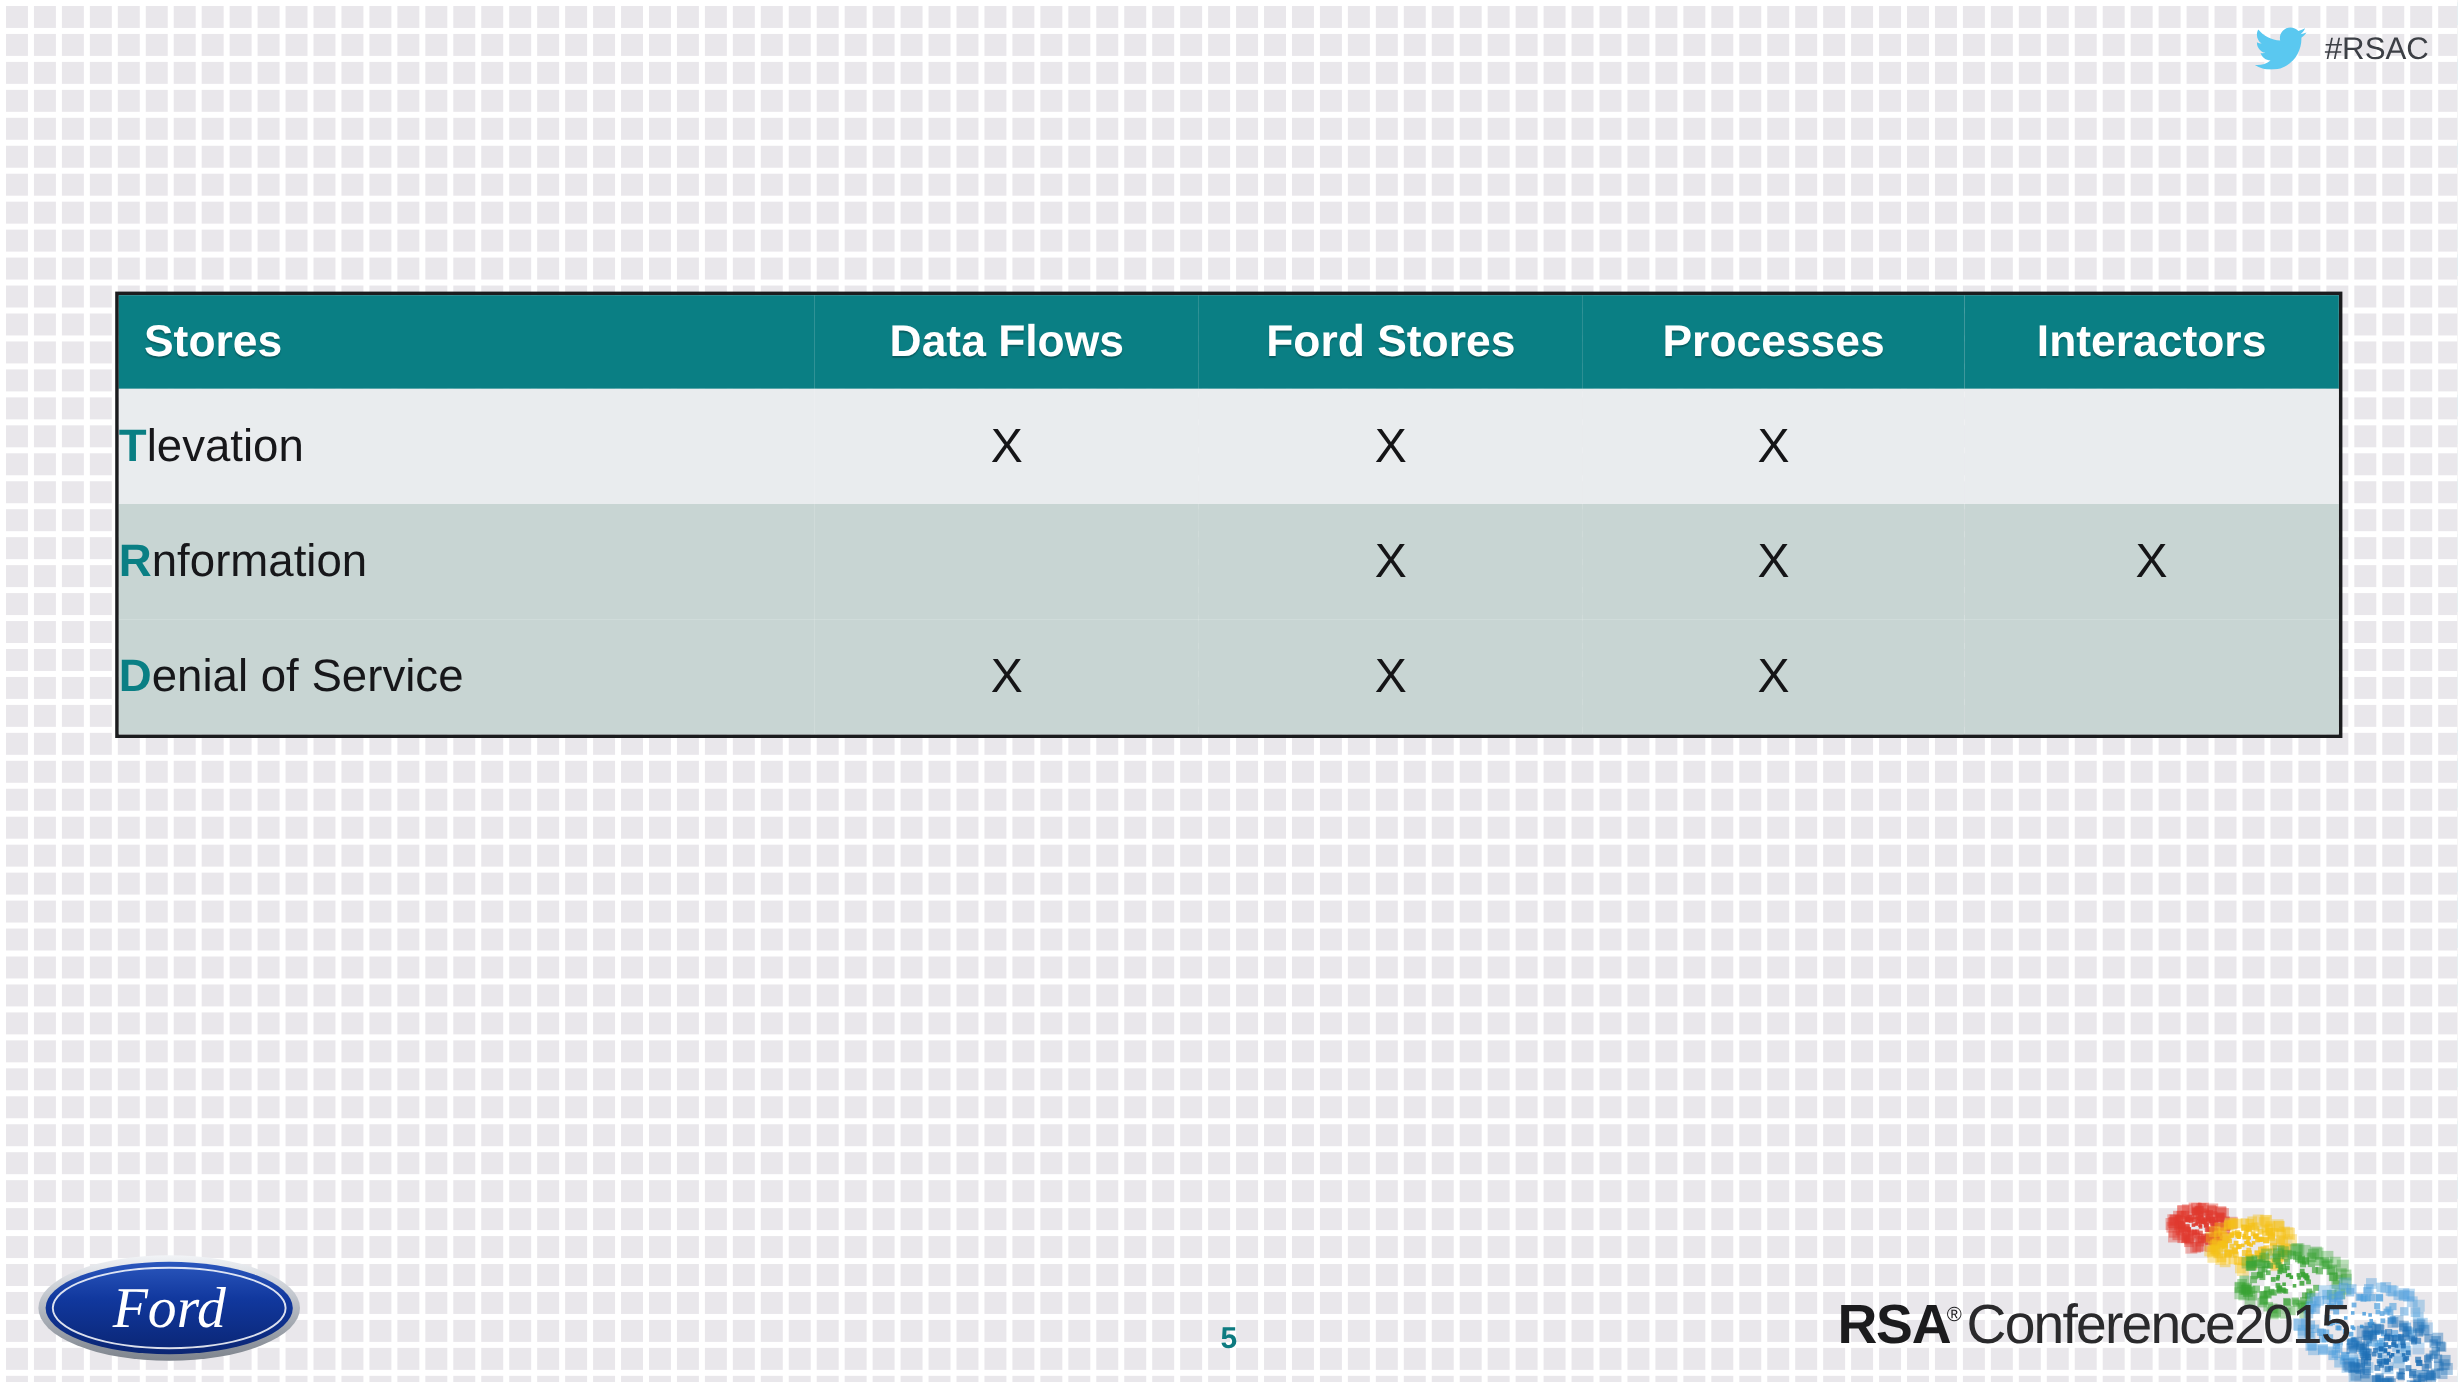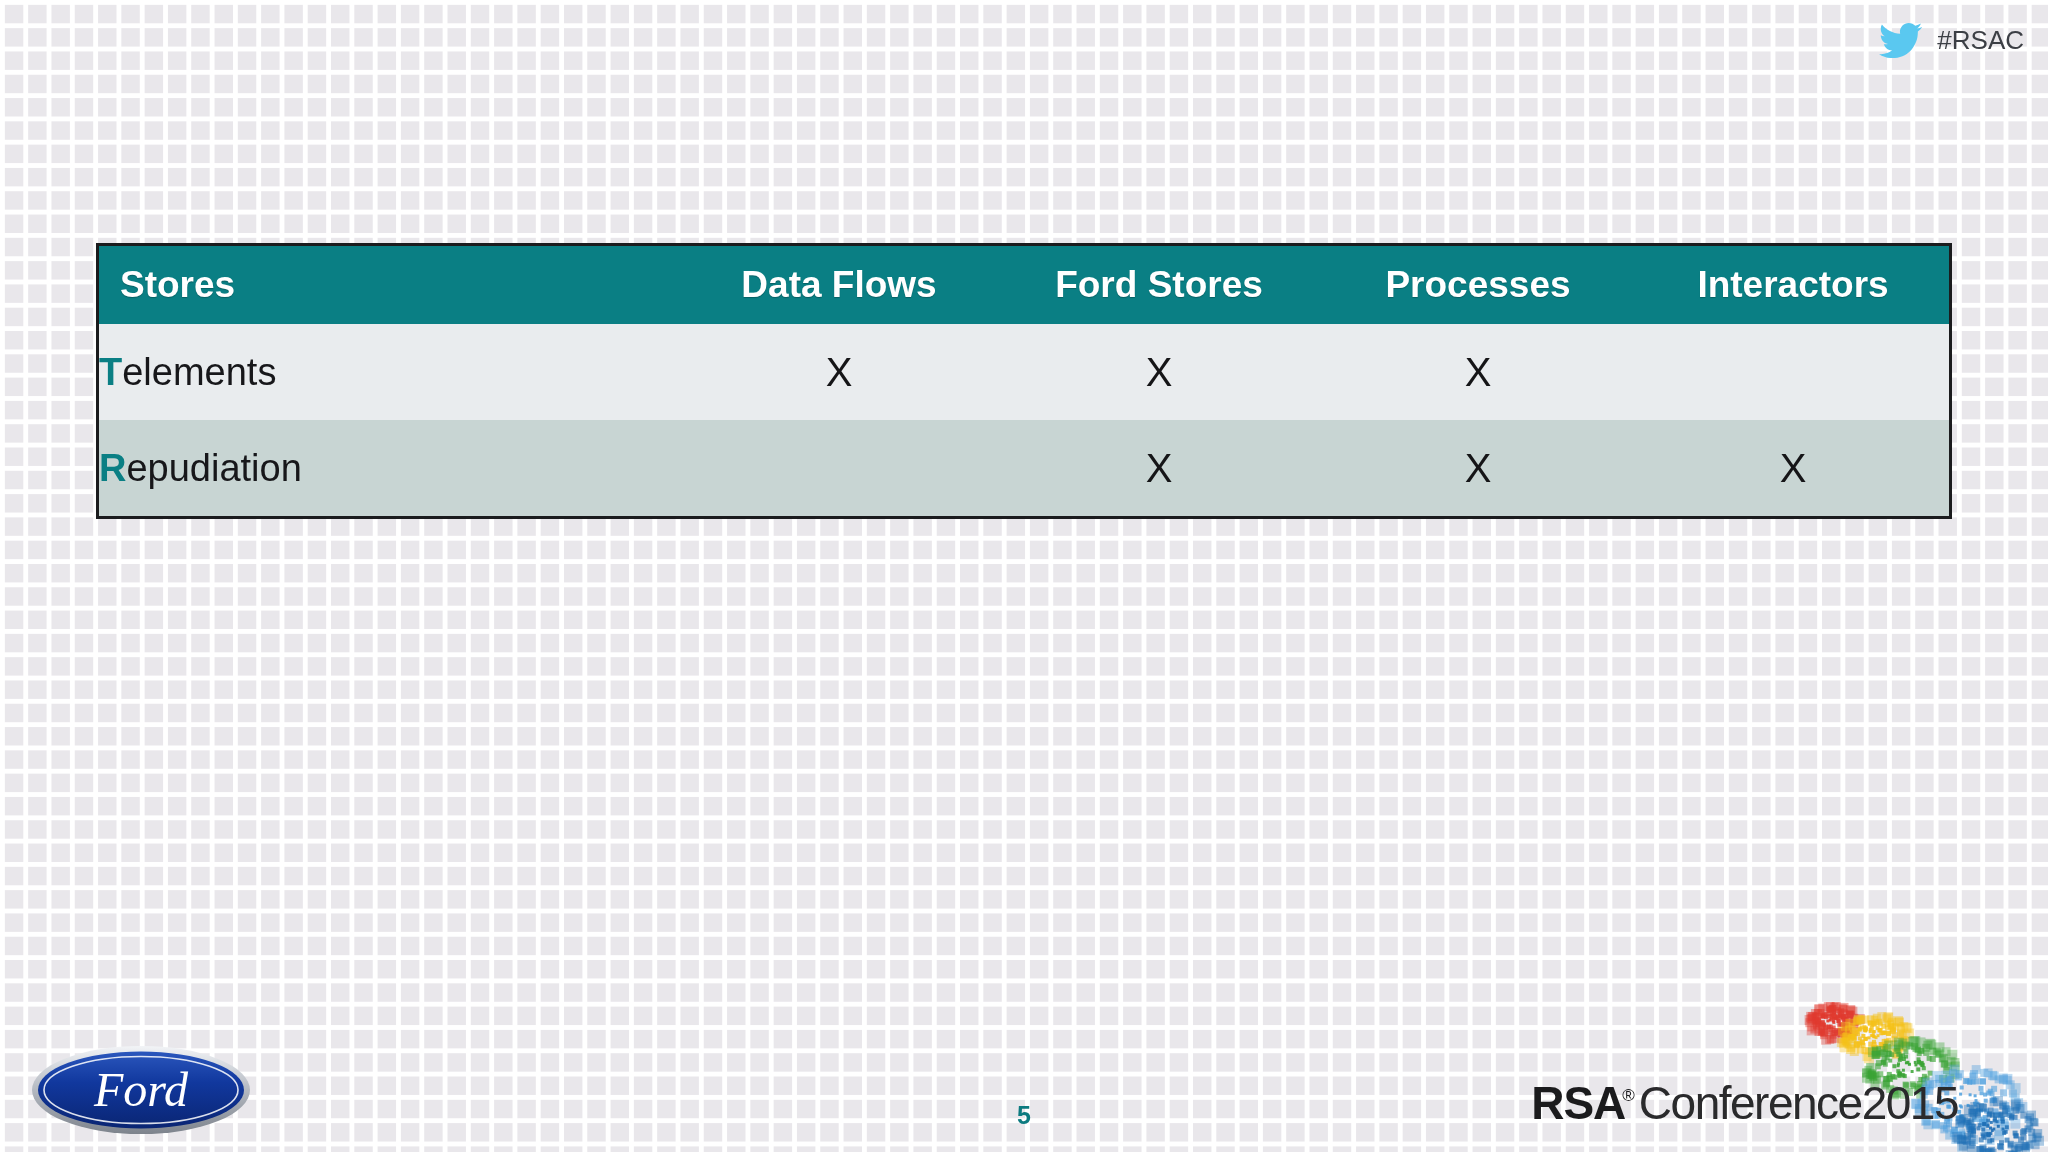--- a/index.html
+++ b/index.html
@@ -1358,32 +1358,39 @@
         <tr>
           <th class="th-threats">Stores</th>
           <th class="th-col">Data Flows</th>
           <th class="th-col">Ford Stores</th>
           <th class="th-col">Processes</th>
           <th class="th-col">Interactors</th>
         </tr>
       </thead>
       <tbody id="table-body">
           <tr class="even">
-            <td class="row-label"><span class="initial">T</span><span>elements</span></td>
+            <td class="row-label"><span class="initial">T</span><span>levation</span></td>
             <td class="mark">X</td>
             <td class="mark">X</td>
             <td class="mark">X</td>
             <td class="mark"></td>
           </tr>
           <tr class="odd">
-            <td class="row-label"><span class="initial">R</span><span>epudiation</span></td>
+            <td class="row-label"><span class="initial">R</span><span>nformation</span></td>
             <td class="mark"></td>
             <td class="mark">X</td>
             <td class="mark">X</td>
             <td class="mark">X</td>
+          </tr>
+          <tr class="odd">
+            <td class="row-label"><span class="initial">D</span><span>enial of Service</span></td>
+            <td class="mark">X</td>
+            <td class="mark">X</td>
+            <td class="mark">X</td>
+            <td class="mark"></td>
           </tr>
         </tbody>
     </table>
   </div>
 
   <div class="ford-logo">
     <svg viewBox="0 0 222 96" xmlns="http://www.w3.org/2000/svg">
       <defs>
         <linearGradient id="fordRim" x1="0" y1="0" x2="0" y2="1">
           <stop offset="0%" stop-color="#f2f4f7"></stop>

